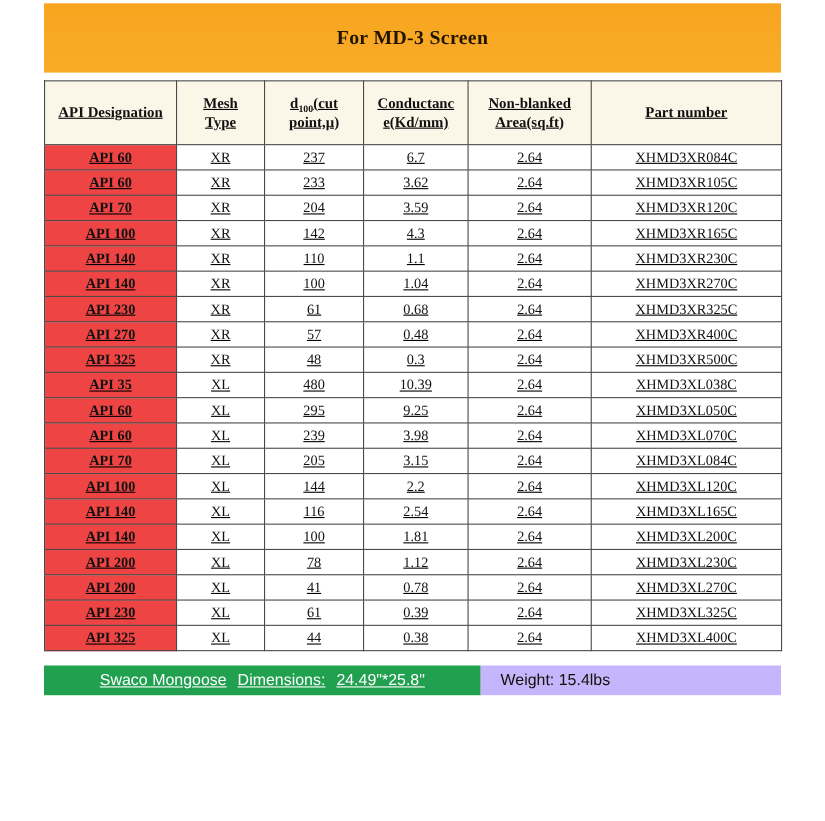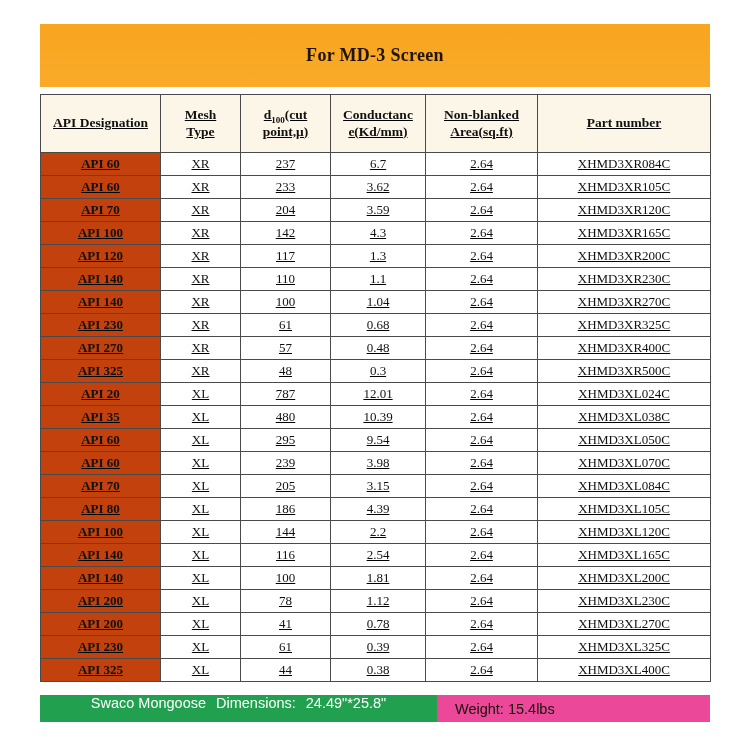--- a/index.html
+++ b/index.html
@@ -8,21 +8,21 @@
     padding: 0;
     background: #ffffff;
     width: 750px;
     height: 746px;
     overflow: hidden;
     font-family: "Liberation Serif", serif;
   }
   .page {
     width: 750px;
     height: 746px;
-    padding: 24px 40px 0 40px;
+    padding: 3px 40px 0 40px;
   }
   .banner-top {
     width: 670px;
     height: 63px;
     background: linear-gradient(#f8a51f, #f9ab28);
     display: flex;
     align-items: center;
     justify-content: center;
   }
   .banner-top .title {
@@ -63,45 +63,46 @@
   table.spec thead th sub {
     font-size: 9px;
     line-height: 0;
   }
   table.spec tbody td {
     height: 23px;
     background: #ffffff;
     font-size: 13px;
   }
   table.spec tbody td.api-cell {
-    background: #c2410c;
+    background: #ef4444;
     font-weight: bold;
   }
   .footer {
     margin-top: 13px;
     width: 670px;
     height: 27px;
     display: flex;
     font-family: "Liberation Sans", sans-serif;
   }
   .footer-green {
     width: 397px;
     height: 27px;
     background: #21a14f;
     color: #ffffff;
     display: flex;
-    align-items: flex-start;
+    align-items: center;
     justify-content: center;
     gap: 10px;
     font-size: 14.5px;
+    text-decoration: underline;
   }
   .footer-orange {
     width: 273px;
     height: 27px;
-    background: #ec4899;
+    background: #c4b5fd;
     color: #161006;
     display: flex;
     align-items: center;
     justify-content: flex-start;
     padding-left: 18px;
     font-size: 14.5px;
   }
 </style>
 </head>
 <body>
@@ -162,28 +163,20 @@
         </tr>
         <tr>
           <td class="api-cell">API 100</td>
           <td>XR</td>
           <td>142</td>
           <td>4.3</td>
           <td>2.64</td>
           <td>XHMD3XR165C</td>
         </tr>
         <tr>
-          <td class="api-cell">API 120</td>
-          <td>XR</td>
-          <td>117</td>
-          <td>1.3</td>
-          <td>2.64</td>
-          <td>XHMD3XR200C</td>
-        </tr>
-        <tr>
           <td class="api-cell">API 140</td>
           <td>XR</td>
           <td>110</td>
           <td>1.1</td>
           <td>2.64</td>
           <td>XHMD3XR230C</td>
         </tr>
         <tr>
           <td class="api-cell">API 140</td>
           <td>XR</td>
@@ -210,66 +203,50 @@
         </tr>
         <tr>
           <td class="api-cell">API 325</td>
           <td>XR</td>
           <td>48</td>
           <td>0.3</td>
           <td>2.64</td>
           <td>XHMD3XR500C</td>
         </tr>
         <tr>
-          <td class="api-cell">API 20</td>
-          <td>XL</td>
-          <td>787</td>
-          <td>12.01</td>
-          <td>2.64</td>
-          <td>XHMD3XL024C</td>
-        </tr>
-        <tr>
           <td class="api-cell">API 35</td>
           <td>XL</td>
           <td>480</td>
           <td>10.39</td>
           <td>2.64</td>
           <td>XHMD3XL038C</td>
         </tr>
         <tr>
           <td class="api-cell">API 60</td>
           <td>XL</td>
           <td>295</td>
-          <td>9.54</td>
+          <td>9.25</td>
           <td>2.64</td>
           <td>XHMD3XL050C</td>
         </tr>
         <tr>
           <td class="api-cell">API 60</td>
           <td>XL</td>
           <td>239</td>
           <td>3.98</td>
           <td>2.64</td>
           <td>XHMD3XL070C</td>
         </tr>
         <tr>
           <td class="api-cell">API 70</td>
           <td>XL</td>
           <td>205</td>
           <td>3.15</td>
           <td>2.64</td>
           <td>XHMD3XL084C</td>
-        </tr>
-        <tr>
-          <td class="api-cell">API 80</td>
-          <td>XL</td>
-          <td>186</td>
-          <td>4.39</td>
-          <td>2.64</td>
-          <td>XHMD3XL105C</td>
         </tr>
         <tr>
           <td class="api-cell">API 100</td>
           <td>XL</td>
           <td>144</td>
           <td>2.2</td>
           <td>2.64</td>
           <td>XHMD3XL120C</td>
         </tr>
         <tr>

